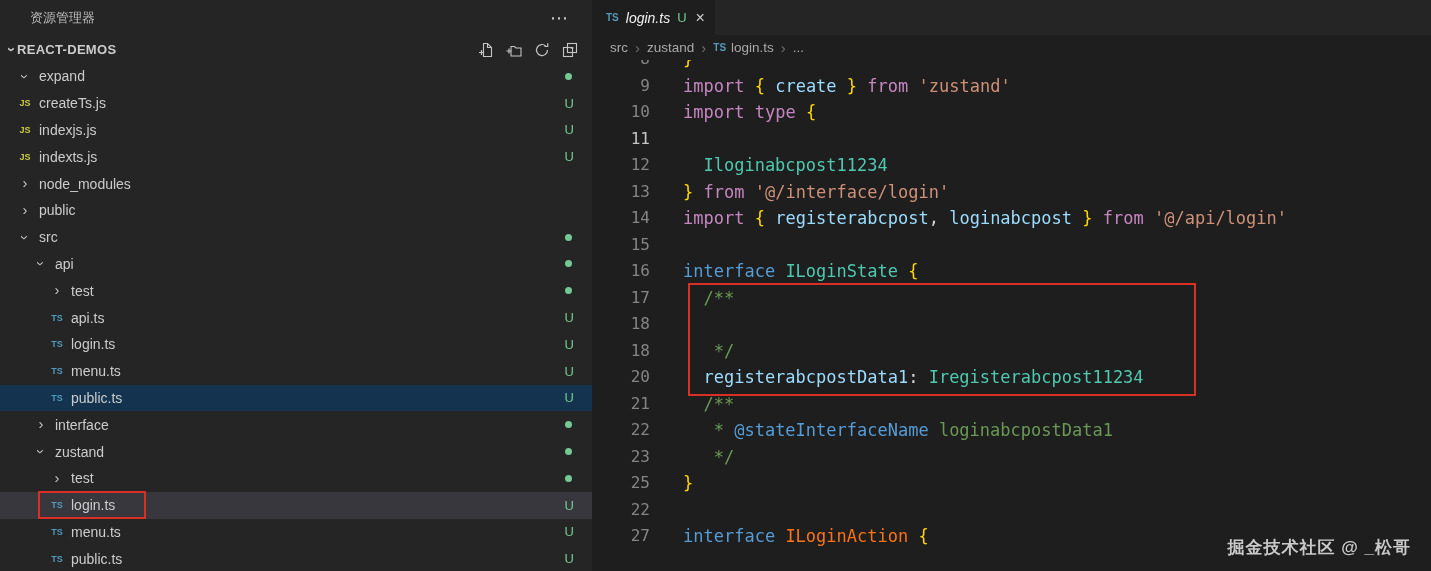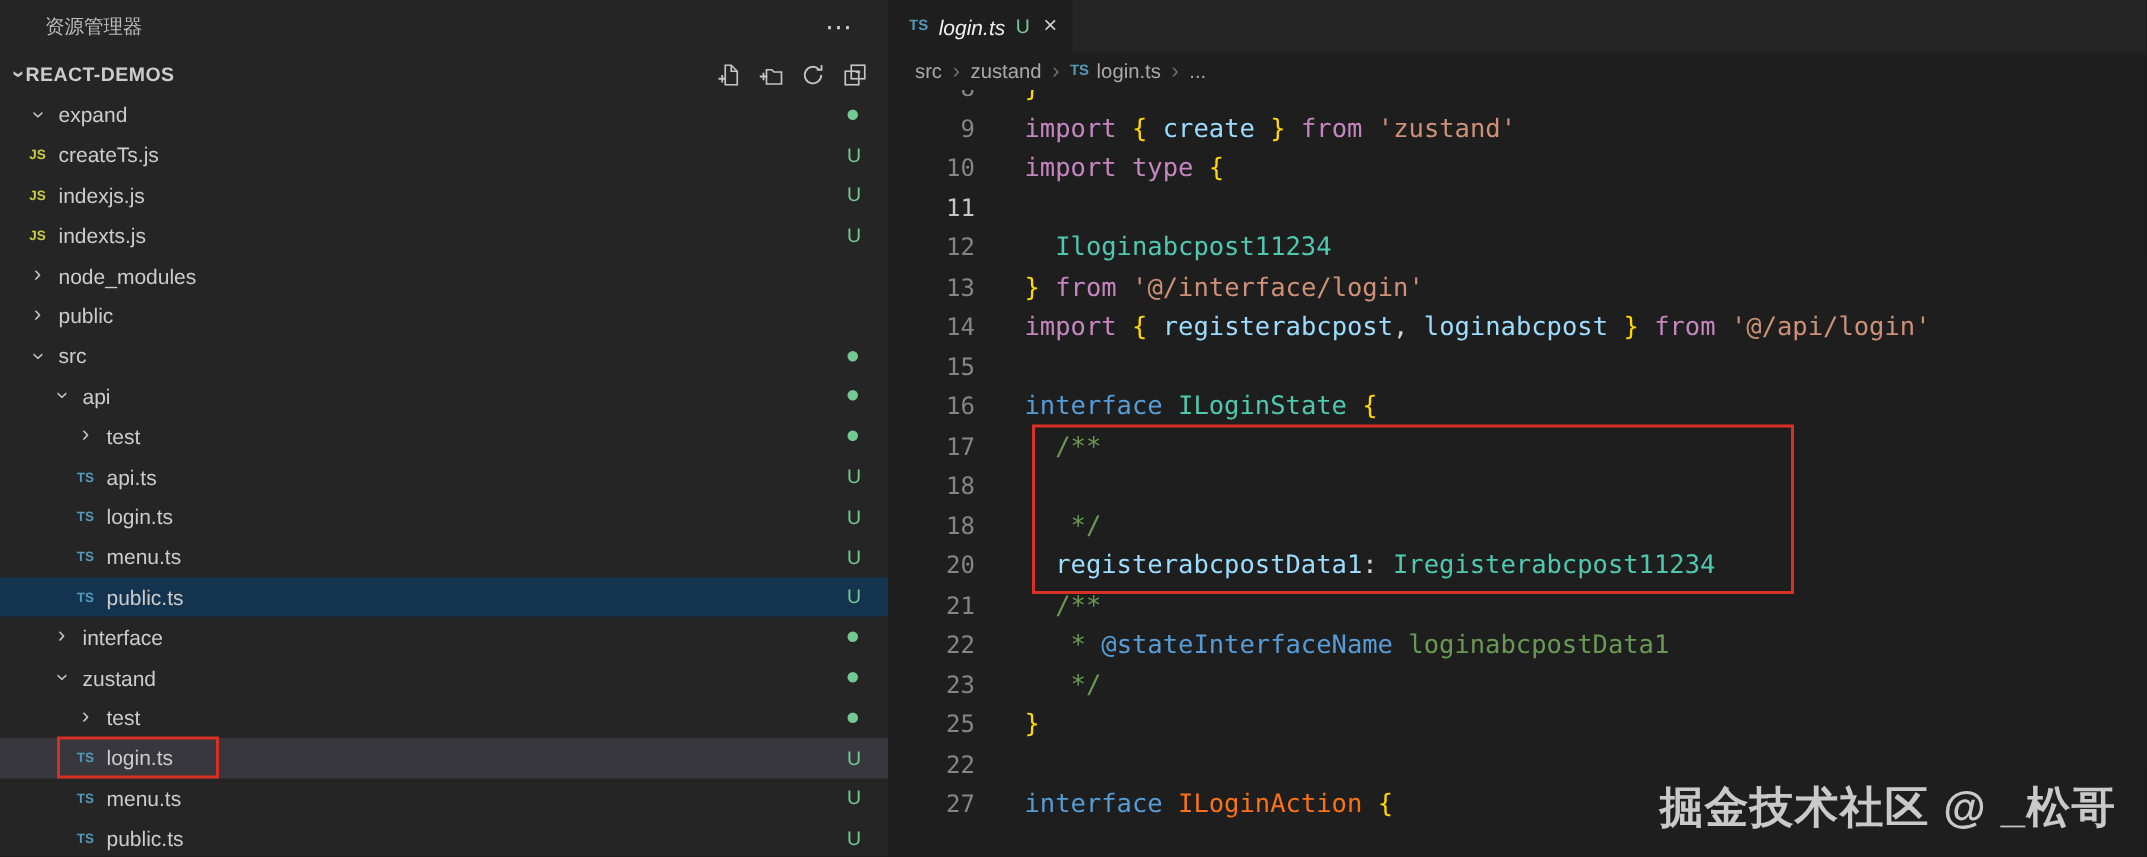--- a/index.html
+++ b/index.html
@@ -48,21 +48,21 @@
   .line:first-child { margin-top:-14px; }
   .ln { width:58px; flex:none; text-align:right; color:#858585; font-size:16px; }
   .ln.active { color:#c6c6c6; }
   .lc { padding-left:33px; }
   .cursor { display:inline-block; width:2px; height:19px; background:#ffffff; vertical-align:middle; margin-left:1px; }
 
   
   .redbox { position:absolute; border:2px solid #d93025; z-index:10; pointer-events:none; }
   #redbox-sidebar { left:38px; top:491px; width:108px; height:28px; }
   #redbox-code { left:688px; top:283px; width:508px; height:113px; }
-  .watermark { position:absolute; right:20px; bottom:12px; z-index:9; font-size:29px; font-weight:700; color:#c9c9c9; letter-spacing:1px; }
+  .watermark { position:absolute; right:20px; bottom:12px; z-index:9; font-size:17px; font-weight:700; color:#c9c9c9; letter-spacing:1px; }
 </style>
 </head>
 <body>
 
 <div class="app">
 
   <aside class="sidebar">
     <div class="sidebar-header">
       <span>资源管理器</span>
       <span class="more">⋯</span>

